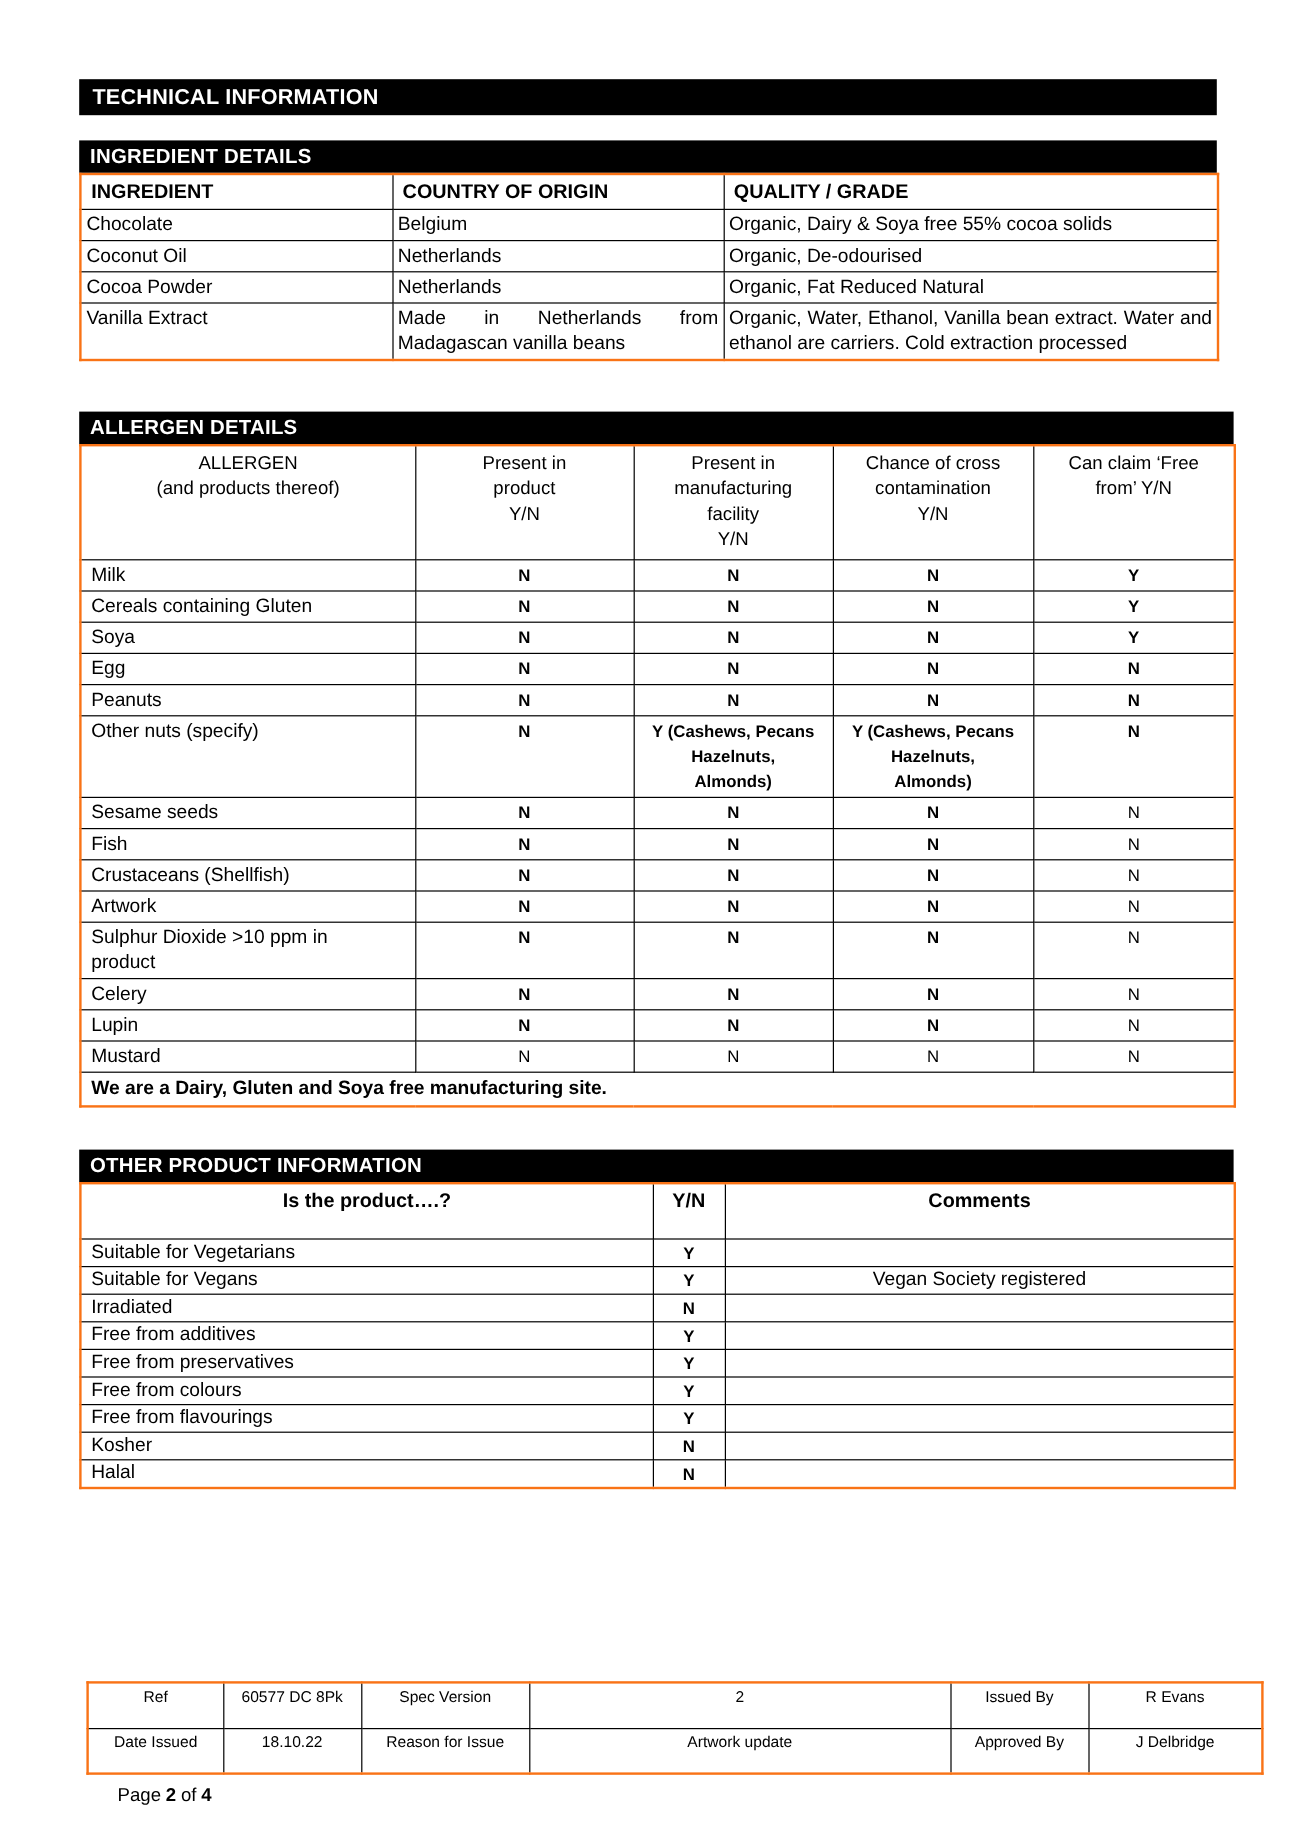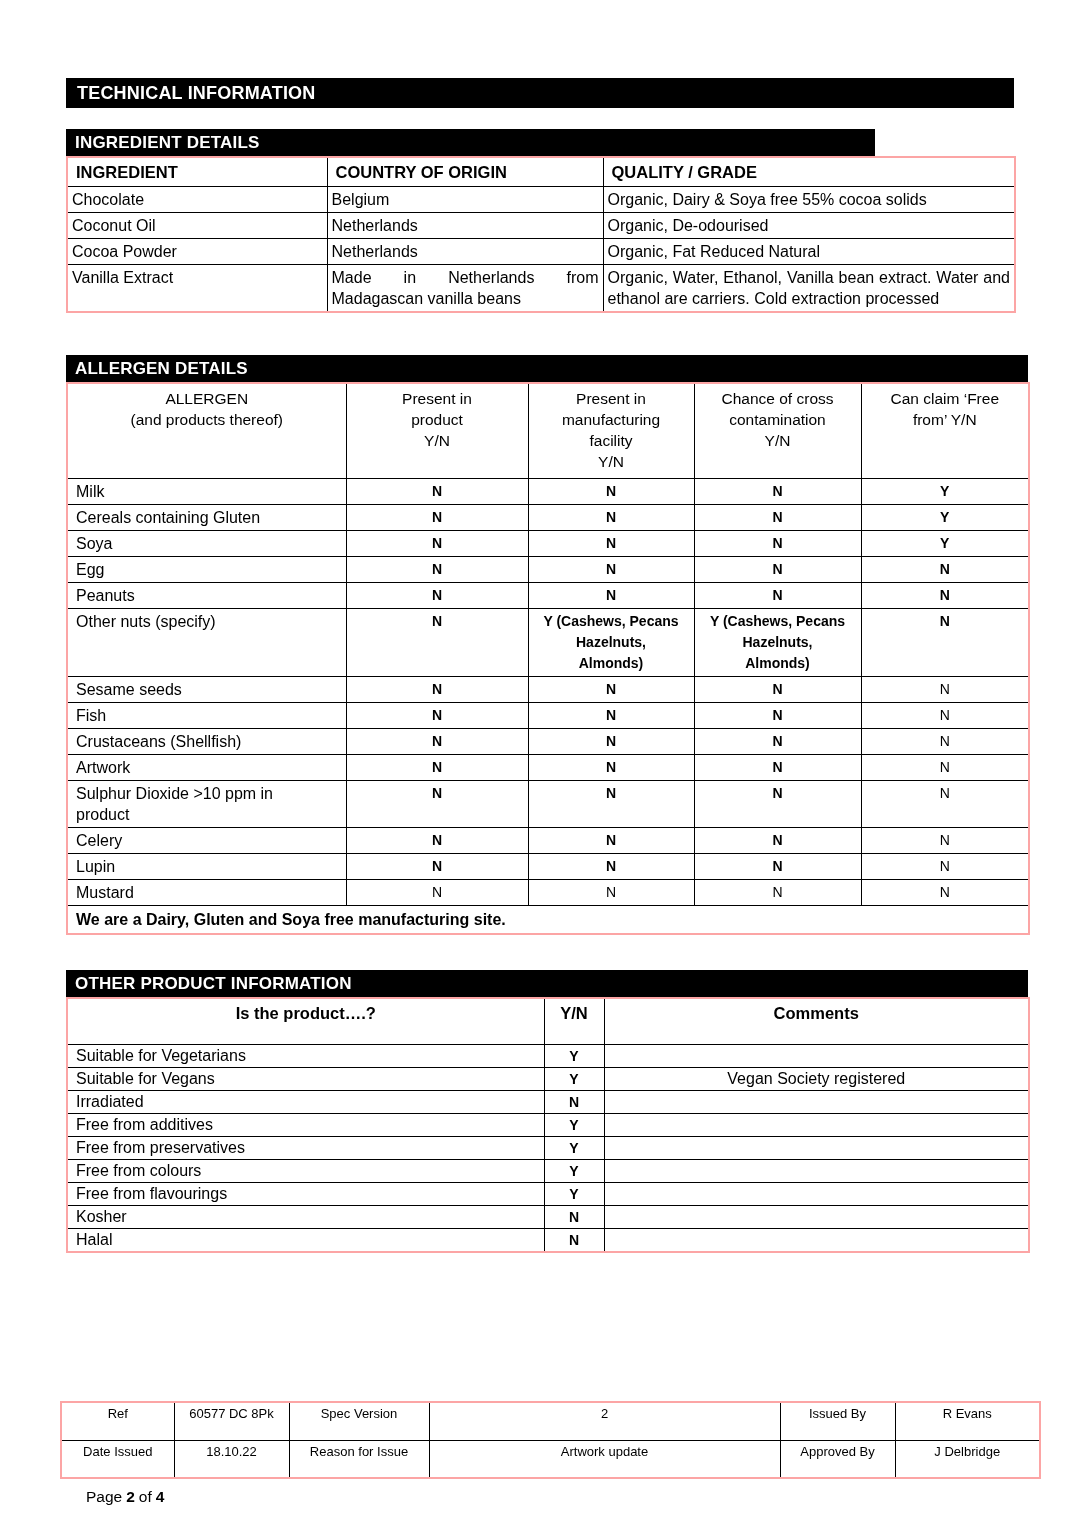--- a/index.html
+++ b/index.html
@@ -3,40 +3,40 @@
 <meta charset="utf-8">
 <style>
   * { box-sizing: border-box; }
   html,body { margin:0; padding:0; }
   body {
     width:1080px; height:1527px;
     background:#ffffff; color:#000000;
     font-family:"Liberation Sans", sans-serif;
     position:relative; overflow:hidden;
   }
-  .content { position:absolute; left:66px; top:78px; }
+  .content { position:absolute; left:66px; top:66px; }
 
   .bar {
     background:#000000; color:#ffffff;
     font-weight:700; letter-spacing:0.2px;
   }
   .tech-bar {
     width:948px; height:30px; line-height:30px;
     font-size:18px; padding-left:11px; margin-bottom:21px;
   }
   .section-bar {
     height:27px; line-height:27px;
     font-size:17px; padding-left:9px;
   }
-  .w-ing { width:809px; }
+  .w-ing { width:948px; }
   .w-alg { width:962px; }
 
   table {
     border-collapse:collapse; table-layout:fixed;
-    border:2px solid #fca5a5;
+    border:2px solid #f97316;
   }
   td, th { border:1px solid #000; vertical-align:top; overflow:hidden; }
 
   
   .ing-table { width:948px; font-size:16px; }
   .ing-table th {
     text-align:left; font-size:16.5px; font-weight:700;
     padding:3px 8px; line-height:22px;
   }
   .ing-table td { padding:2px 4px; line-height:21px; }
@@ -57,21 +57,21 @@
   .opi-table { width:962px; font-size:16px; }
   .opi-table th {
     text-align:center; font-weight:700; font-size:16.5px;
     height:46px; padding:3px 6px; line-height:22px;margin-top:24px;
   }
   .opi-table td.q-cell { padding:1px 8px; line-height:20px; }
   .opi-table td.yn-cell { line-height:20px; padding:1px 2px; }
   .opi-table td.comment-cell { padding:1px 8px; line-height:20px;text-align:center; }
 
   
-  .footer-block { position:absolute; left:60px; top:1401px; }
+  .footer-block { position:absolute; left:72px; top:1401px; }
   .ft-table { width:979px; font-size:13px; }
   .ft-table td {
     text-align:center; height:38px; padding:3px 4px;
     line-height:16px; vertical-align:top;
   }
   .page-label { margin-top:9px; font-size:15.5px; padding-left:2px;margin-left:24px; }
   .page-label span, .page-label b { margin-right:4px; }
 </style>
 </head>
 <body>

